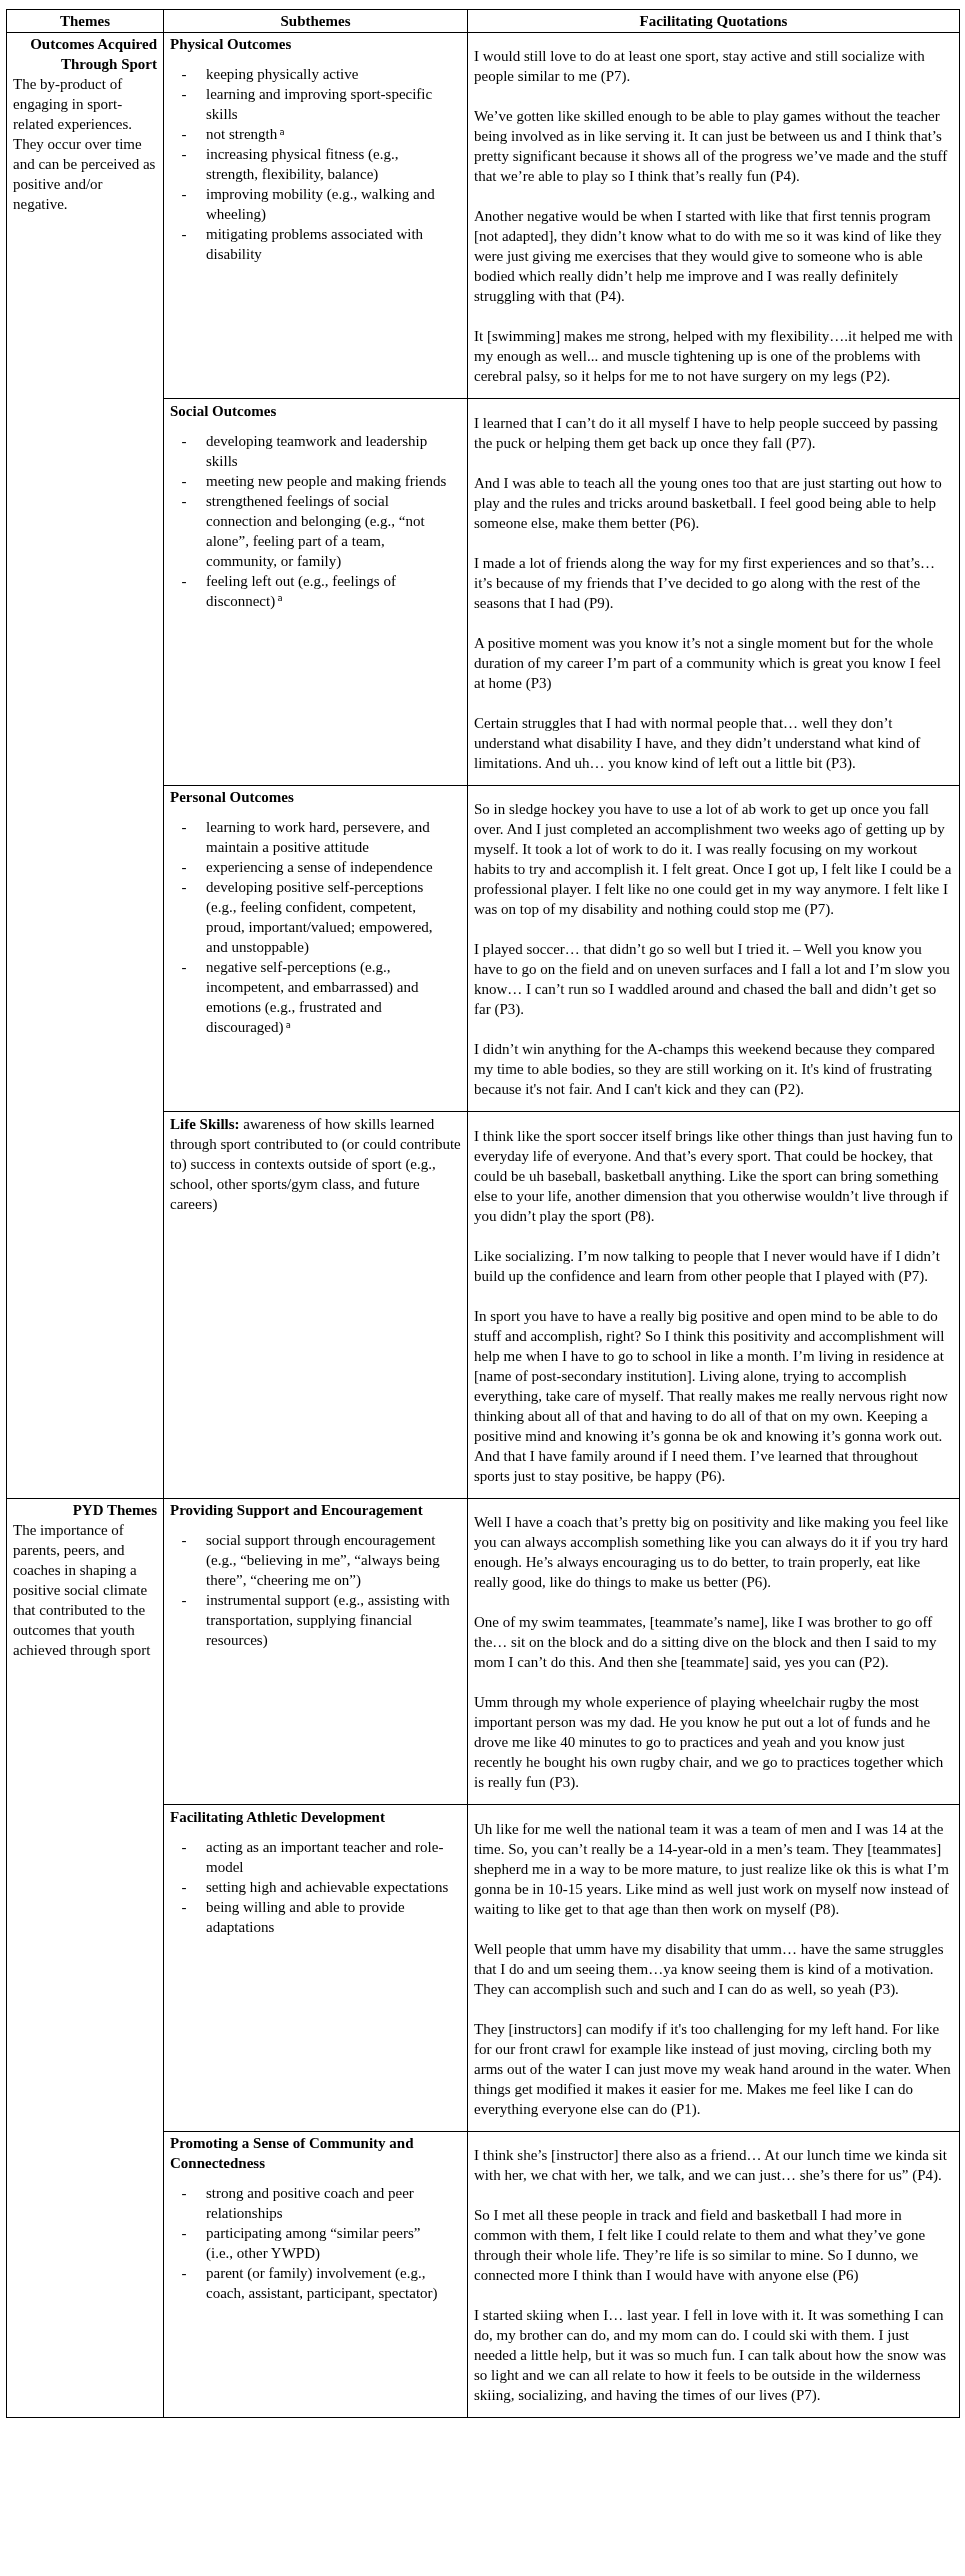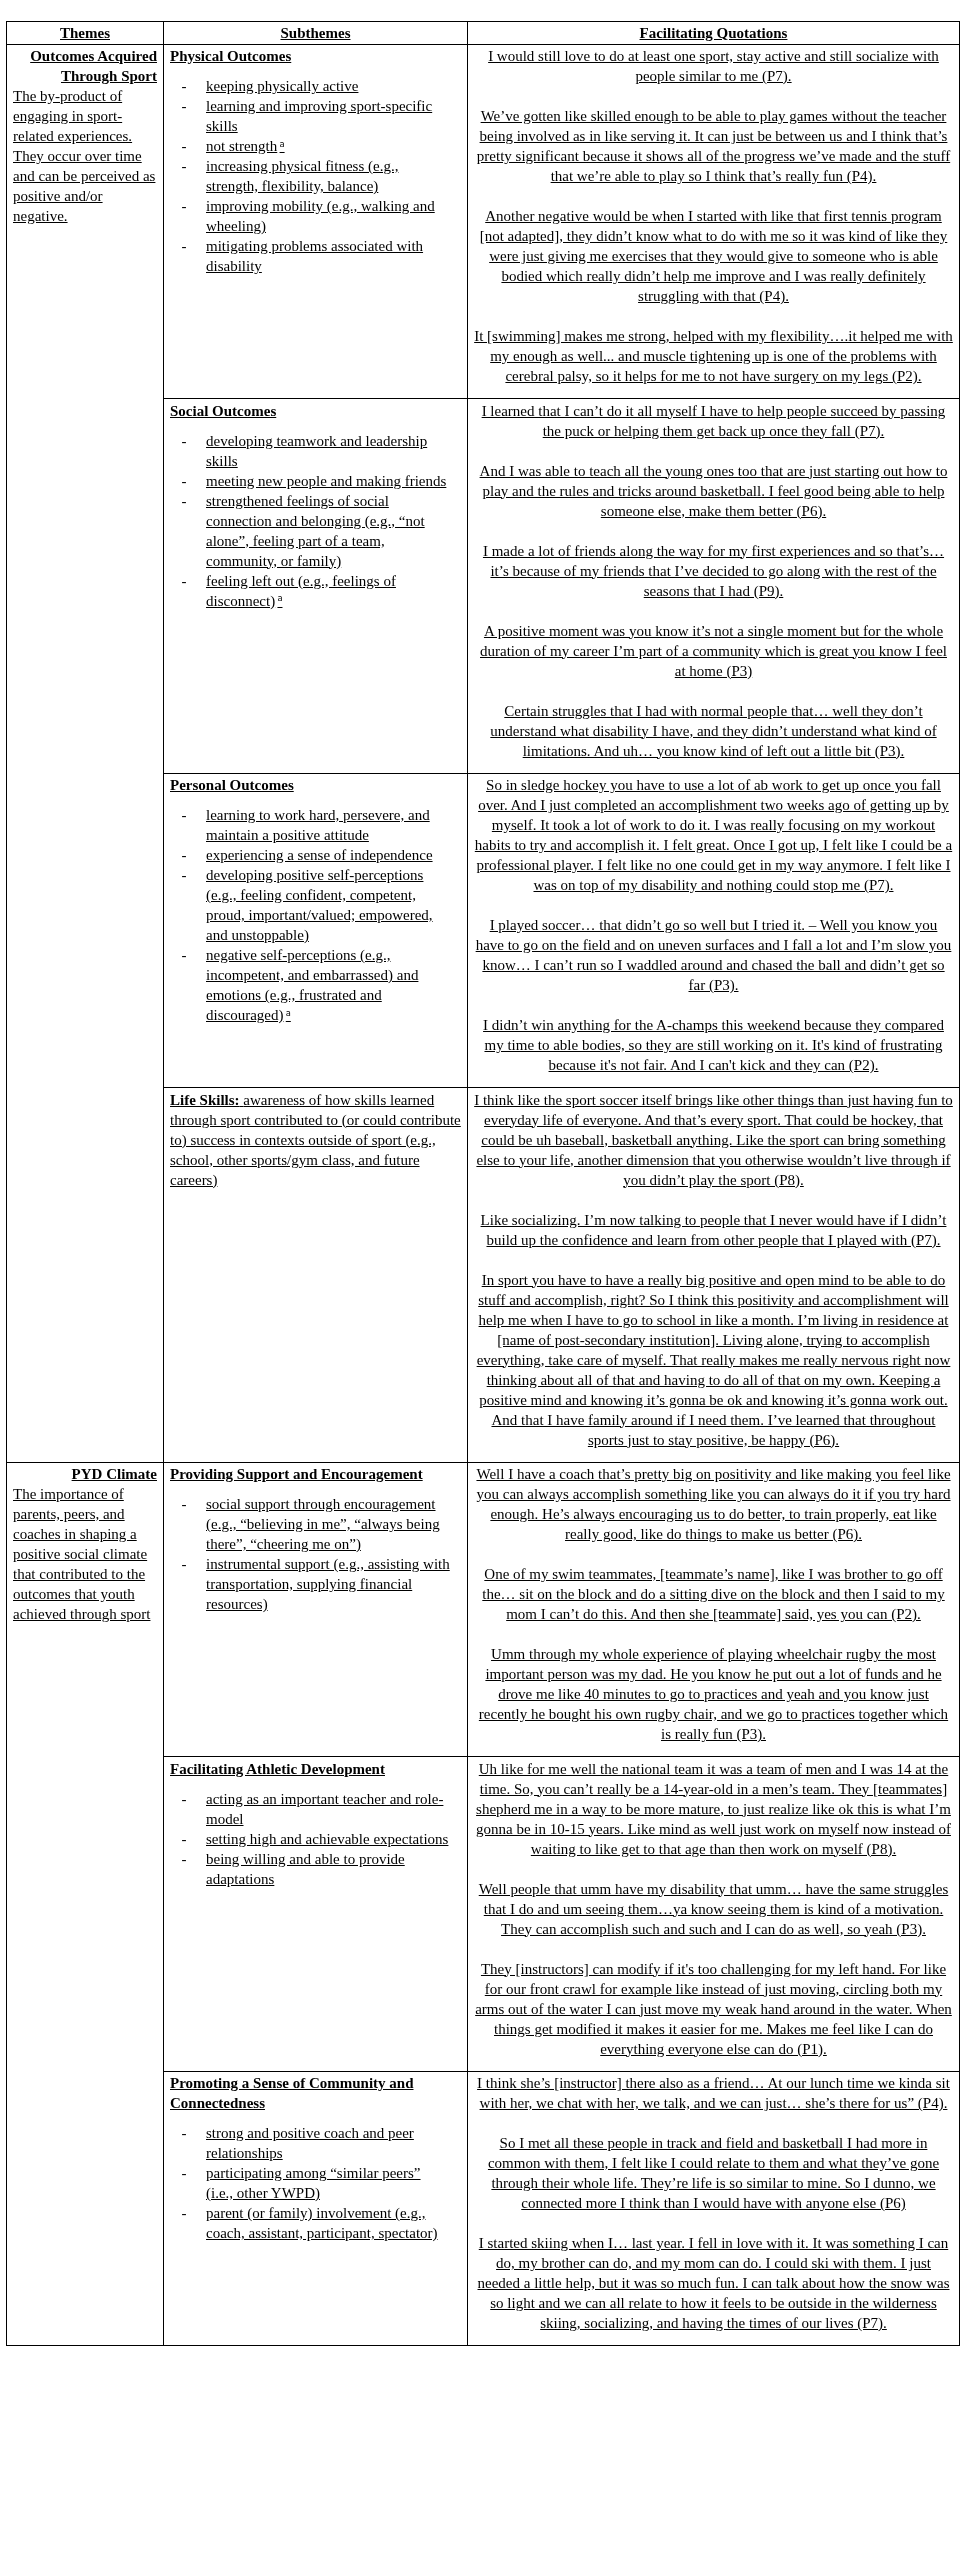--- a/index.html
+++ b/index.html
@@ -3,21 +3,21 @@
 <meta charset="utf-8">
 <style>
   html, body { margin: 0; padding: 0; background: #ffffff; }
   body {
     width: 965px;
     font-family: "Liberation Serif", "DejaVu Serif", serif;
     color: #000000;
     font-size: 15px;
     line-height: 20px;
   }
-  .table-wrap { padding: 21px 6px 0 6px; text-decoration: underline; }
+  .table-wrap { padding: 9px 6px 0 6px; }
   table {
     border-collapse: collapse;
     width: 953px;
     table-layout: fixed;
   }
   th, td {
     border: 1.1px solid #000000;
     vertical-align: top;
     padding: 1.5px 6px 12px 6px;
   }
@@ -36,21 +36,21 @@
     content: "-";
     position: absolute; left: 1.5px; top: 0;
   }
   sup.fn {
     font-family: "DejaVu Sans Mono", monospace;
     font-size: 8.4px;
     vertical-align: 4.6px;
     margin-left: 2.3px;
     line-height: 0;
   }
-  .quote { margin: 0 0 20px 0; text-align: center; }
+  .quote { margin: 12px 0 20px 0; }
   .quote:last-child { margin-bottom: 0; }
 </style>
 </head>
 <body>
 
 <div class="table-wrap">
   <table>
     <colgroup>
       <col class="c-theme">
       <col class="c-sub">
@@ -126,21 +126,21 @@
             <div><span class="sub-title">Life Skills:</span> <span>awareness of how skills learned through sport contributed to (or could contribute to) success in contexts outside of sport (e.g., school, other sports/gym class, and future careers)</span></div>
           </td>
           <td>
             <p class="quote">I think like the sport soccer itself brings like other things than just having fun to everyday life of everyone. And that’s every sport. That could be hockey, that could be uh baseball, basketball anything. Like the sport can bring something else to your life, another dimension that you otherwise wouldn’t live through if you didn’t play the sport (P8).</p>
             <p class="quote">Like socializing. I’m now talking to people that I never would have if I didn’t build up the confidence and learn from other people that I played with (P7).</p>
             <p class="quote">In sport you have to have a really big positive and open mind to be able to do stuff and accomplish, right? So I think this positivity and accomplishment will help me when I have to go to school in like a month. I’m living in residence at [name of post-secondary institution]. Living alone, trying to accomplish everything, take care of myself. That really makes me really nervous right now thinking about all of that and having to do all of that on my own. Keeping a positive mind and knowing it’s gonna be ok and knowing it’s gonna work out. And that I have family around if I need them. I’ve learned that throughout sports just to stay positive, be happy (P6).</p>
           </td>
         </tr>
         <tr>
           <td rowspan="3">
-            <div class="theme-title">PYD Climate</div>
+            <div class="theme-title">PYD Themes</div>
             <div>The importance of parents, peers, and coaches in shaping a positive social climate that contributed to the outcomes that youth achieved through sport</div>
           </td>
           <td>
             <div><span class="sub-title">Providing Support and Encouragement</span></div>
             <ul class="bullets">
               <li><span>social support through encouragement (e.g., “believing in me”, “always being there”, “cheering me on”)</span></li>
               <li><span>instrumental support (e.g., assisting with transportation, supplying financial resources)</span></li>
             </ul>
           </td>
           <td>

